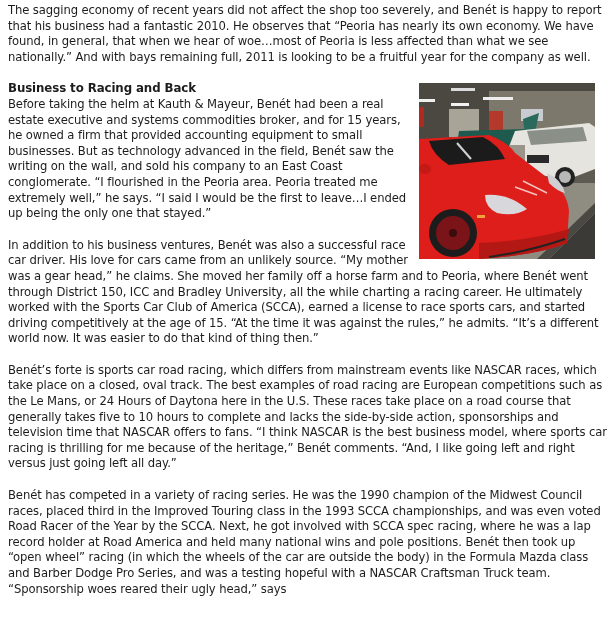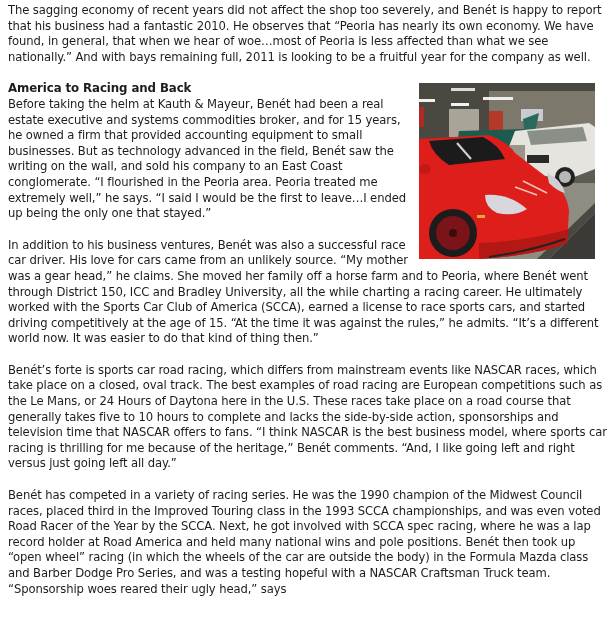--- a/index.html
+++ b/index.html
@@ -105,21 +105,21 @@
       <circle cx="34" cy="150" r="17" fill="#7a1418"></circle>
       <circle cx="34" cy="150" r="4" fill="#3a0c0c"></circle>
 
       <rect x="58" y="132" width="8" height="3" fill="#f3a23a"></rect>
 
       <ellipse cx="6" cy="86" rx="6" ry="5" fill="#c41a16"></ellipse>
     </svg>
   </div>
 
   <p>
-    <span class="section-heading">America to Racing and Back</span>
+    <span class="section-heading">Business to Racing and Back</span>
     <span>Before taking the helm at Kauth &amp; Mayeur, Benét had been a real estate executive and systems commodities broker, and for 15 years, he owned a firm that provided accounting equipment to small businesses. But as technology advanced in the field, Benét saw the writing on the wall, and sold his company to an East Coast conglomerate. “I flourished in the Peoria area. Peoria treated me extremely well,” he says. “I said I would be the first to leave…I ended up being the only one that stayed.”</span>
   </p>
 
   <p>In addition to his business ventures, Benét was also a successful race car driver. His love for cars came from an unlikely source. “My mother was a gear head,” he claims. She moved her family off a horse farm and to Peoria, where Benét went through District 150, ICC and Bradley University, all the while charting a racing career. He ultimately worked with the Sports Car Club of America (SCCA), earned a license to race sports cars, and started driving competitively at the age of 15. “At the time it was against the rules,” he admits. “It’s a different world now. It was easier to do that kind of thing then.”</p>
 
   <p>Benét’s forte is sports car road racing, which differs from mainstream events like NASCAR races, which take place on a closed, oval track. The best examples of road racing are European competitions such as the Le Mans, or 24 Hours of Daytona here in the U.S. These races take place on a road course that generally takes five to 10 hours to complete and lacks the side-by-side action, sponsorships and television time that NASCAR offers to fans. “I think NASCAR is the best business model, where sports car racing is thrilling for me because of the heritage,” Benét comments. “And, I like going left and right versus just going left all day.”</p>
 
   <p>Benét has competed in a variety of racing series. He was the 1990 champion of the Midwest Council races, placed third in the Improved Touring class in the 1993 SCCA championships, and was even voted Road Racer of the Year by the SCCA. Next, he got involved with SCCA spec racing, where he was a lap record holder at Road America and held many national wins and pole positions. Benét then took up “open wheel” racing (in which the wheels of the car are outside the body) in the Formula Mazda class and Barber Dodge Pro Series, and was a testing hopeful with a NASCAR Craftsman Truck team. “Sponsorship woes reared their ugly head,” says</p>
 
 </div>

